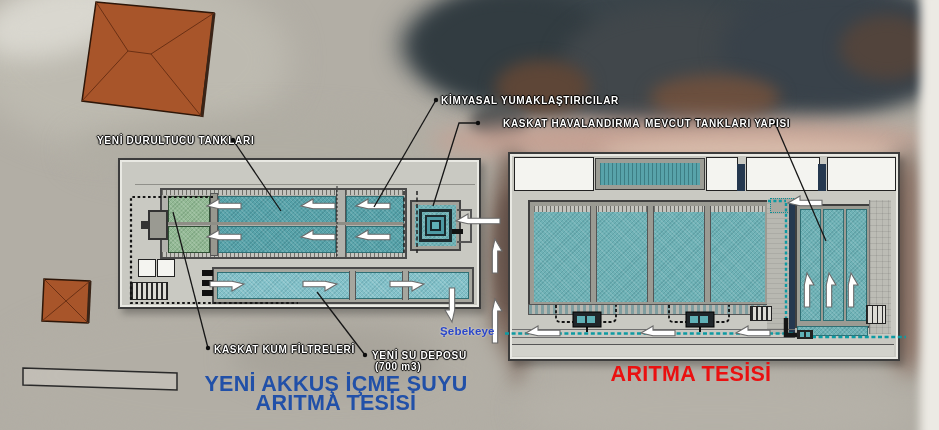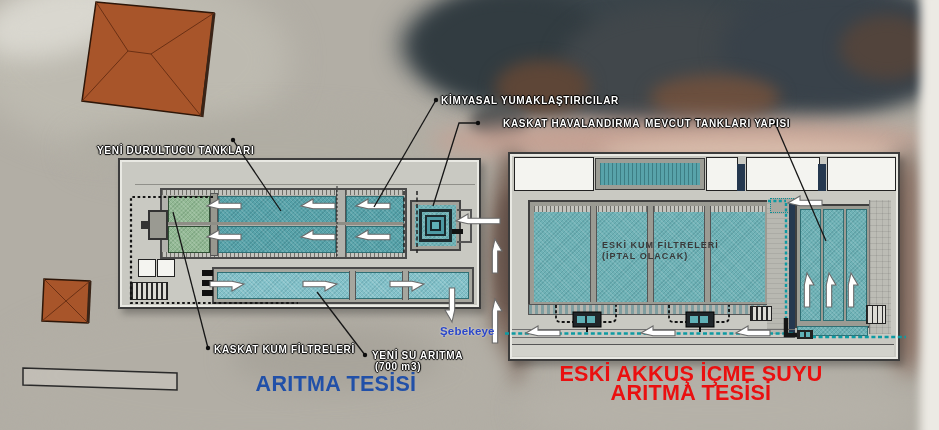--- a/index.html
+++ b/index.html
@@ -126,24 +126,20 @@
     <div class="abs navy" style="left:308px;top:10px;width:8px;height:27px;"></div>
     <div class="abs whitebox" style="left:317px;top:3px;width:67px;height:32px;"></div>
 
     <div class="abs" style="left:18px;top:46px;width:239px;height:104px;background:#9b9b93;border:2px solid #3f3f3f;">
       <div class="abs tex-teal" style="left:4px;top:4px;right:4px;bottom:4px;">
         <div class="abs hatchV" style="left:0;top:0;width:100%;height:6px;"></div>
         <div class="abs" style="left:56px;top:0;width:5px;height:100%;background:#9b9b93;border-left:1px solid #555;border-right:1px solid #555;"></div>
         <div class="abs" style="left:113px;top:0;width:5px;height:100%;background:#9b9b93;border-left:1px solid #555;border-right:1px solid #555;"></div>
         <div class="abs" style="left:170px;top:0;width:5px;height:100%;background:#9b9b93;border-left:1px solid #555;border-right:1px solid #555;"></div>
       </div>
-      <div class="pool-lbl" style="left:72px;top:38px;">
-        <span>ESKİ KUM FİLTRELERİ</span><br>
-        <span>(İPTAL OLACAK)</span>
-      </div>
     </div>
     <div class="abs" style="left:18px;top:150px;width:239px;height:9px;background-image:repeating-linear-gradient(90deg,#7f9ea0 0 3px,#b7b7b0 3px 6px);border:1px solid #555;"></div>
 
     <div class="abs" style="left:257px;top:46px;width:30px;height:134px;background:#b8b8b1;background-image:repeating-linear-gradient(0deg, rgba(0,0,0,.07) 0 1px, transparent 1px 5px);"></div>
     <div class="abs" style="left:260px;top:44px;width:24px;height:13px;background:#a9a9a1;border:1.5px dotted #0d8f96;"></div>
 
     <div class="abs navy" style="left:279px;top:50px;width:6px;height:130px;"></div>
     <div class="abs" style="left:285px;top:50px;width:74px;height:120px;background:#9b9b93;border:2px solid #3f3f3f;">
       <div class="abs tex-teal" style="left:3px;top:3px;width:19px;height:110px;border:1px solid #2f6f74;"></div>
       <div class="abs tex-teal" style="left:26px;top:3px;width:19px;height:110px;border:1px solid #2f6f74;"></div>
@@ -254,32 +250,32 @@
       <path class="leader" d="M365,355 L317,292"></path>
       <circle class="dot" cx="233" cy="140" r="2.2"></circle>
         <circle class="dot" cx="436" cy="100" r="2.2"></circle>
       <circle class="dot" cx="478" cy="123" r="2.2"></circle>
         <circle class="dot" cx="775" cy="123" r="2.2"></circle>
       <circle class="dot" cx="208" cy="348" r="2.2"></circle>
         <circle class="dot" cx="365" cy="355" r="2.2"></circle>
     </g>
   </svg>
 
-  <div class="lbl" style="left:97px;top:145px;">YENİ DURULTUCU TANKLARI</div>
+  <div class="lbl" style="left:97px;top:135px;">YENİ DURULTUCU TANKLARI</div>
   <div class="lbl" style="left:441px;top:95px;">KİMYASAL YUMAKLAŞTIRICILAR</div>
   <div class="lbl" style="left:503px;top:118px;">KASKAT HAVALANDIRMA</div>
   <div class="lbl" style="left:645px;top:118px;">MEVCUT TANKLARI YAPISI</div>
   <div class="lbl" style="left:214px;top:344px;">KASKAT KUM FİLTRELERİ</div>
   <div class="lbl" style="left:372px;top:350px;">
-    <span>YENİ SU ARITMA</span>
+    <span>YENİ SU DEPOSU</span>
     <span class="l2">(700 m3)</span>
   </div>
   <div class="net-lbl" style="left:428px;top:325px;padding-left:12px;">Şebekeye</div>
 
   <div class="title title-blue" style="left:193px;top:375px;">
+    <div>YENİ AKKUŞ İÇME SUYU</div>
     <div>ARITMA TESİSİ</div>
   </div>
   <div class="title title-red" style="left:548px;top:365px;">
-    <div>ESKİ AKKUŞ İÇME SUYU</div>
     <div>ARITMA TESİSİ</div>
   </div>
 
 </div>
 
 </body></html>

